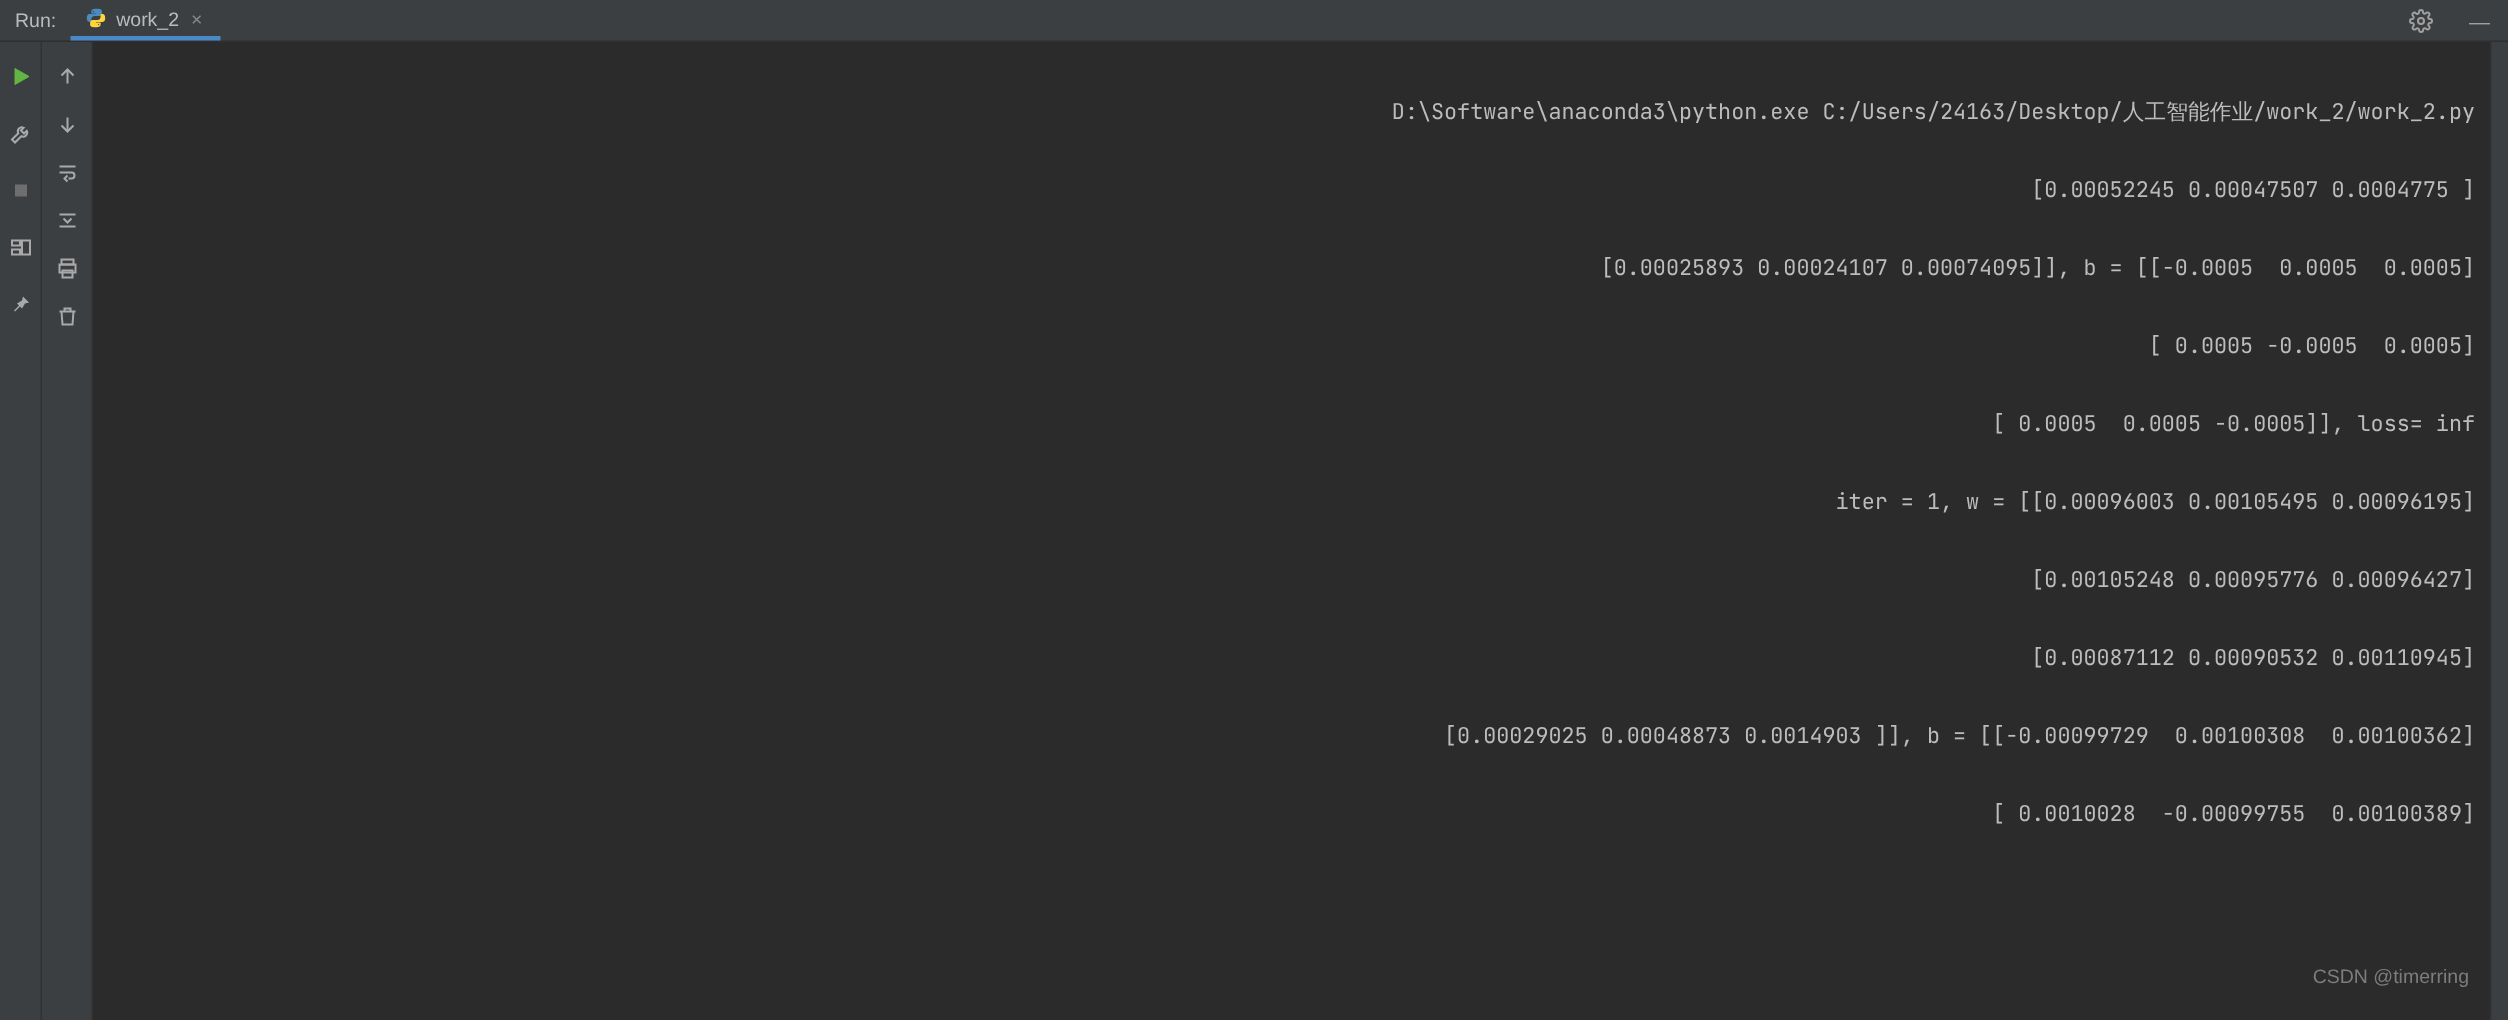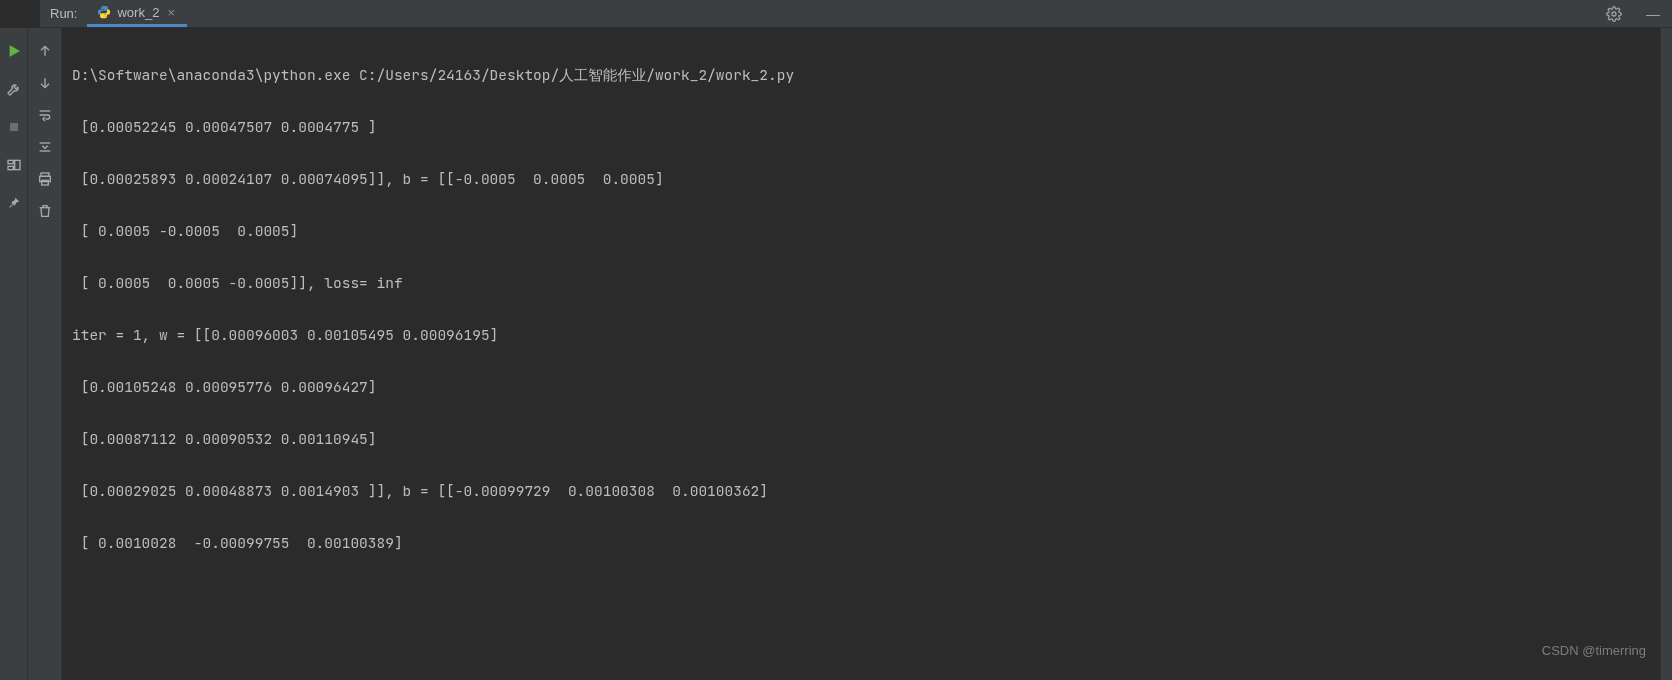--- a/index.html
+++ b/index.html
@@ -10,21 +10,20 @@
     font-family: "Segoe UI", sans-serif;
     color: #bbbbbb;
     overflow: hidden;
   }
   .topbar {
     height: 28px;
     background: #3c3f41;
     display: flex;
     align-items: stretch;
     border-bottom: 1px solid #2d2f30;
-    margin-left: 40px;
   }
   .run-label {
     padding: 0 10px;
     display: flex;
     align-items: center;
     font-size: 13px;
     color: #bbbbbb;
   }
   .tab {
     display: flex;
@@ -100,21 +99,21 @@
     background: #2b2b2b;
     padding: 8px 10px;
     font-family: "JetBrains Mono", "Consolas", monospace;
     font-size: 14.5px;
     line-height: 26px;
     color: #bcbcbc;
     white-space: pre;
     overflow: hidden;
     position: relative;
   }
-  .console .line { white-space: pre; }
+  .console .line { white-space: pre; text-align: right; }
 
   .watermark {
     position: absolute;
     right: 14px;
     bottom: 16px;
     font-family: "Segoe UI", sans-serif;
     font-size: 13px;
     color: #7d7d7d;
   }
 

